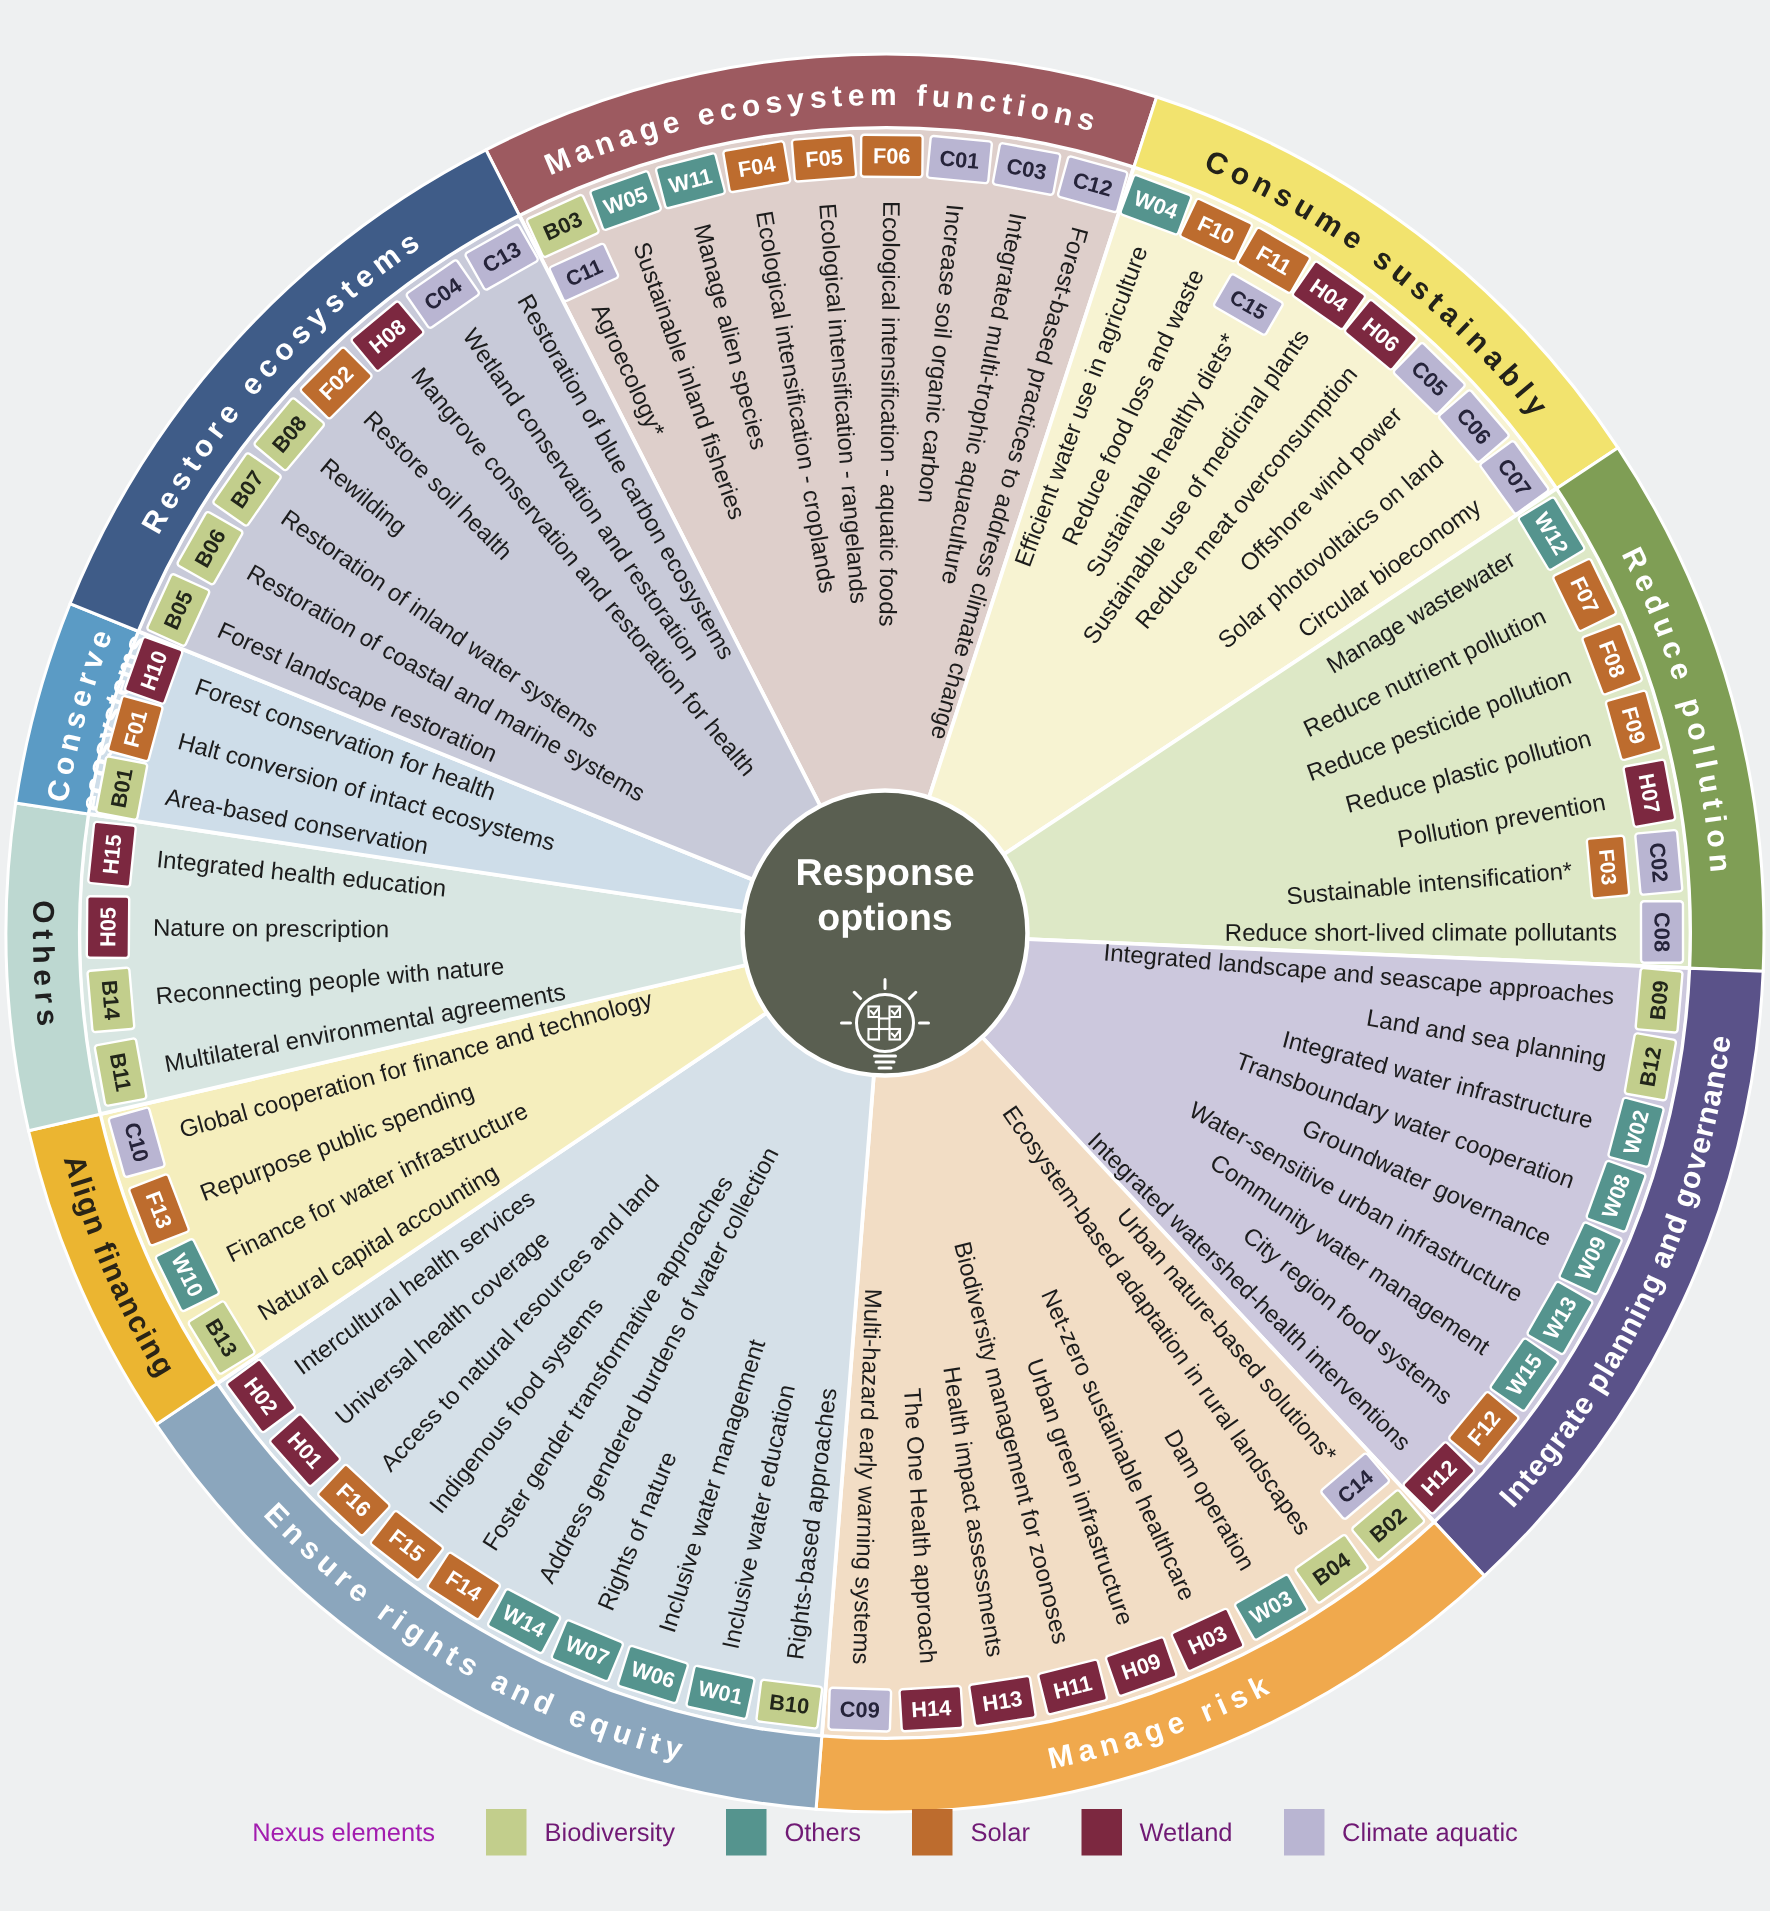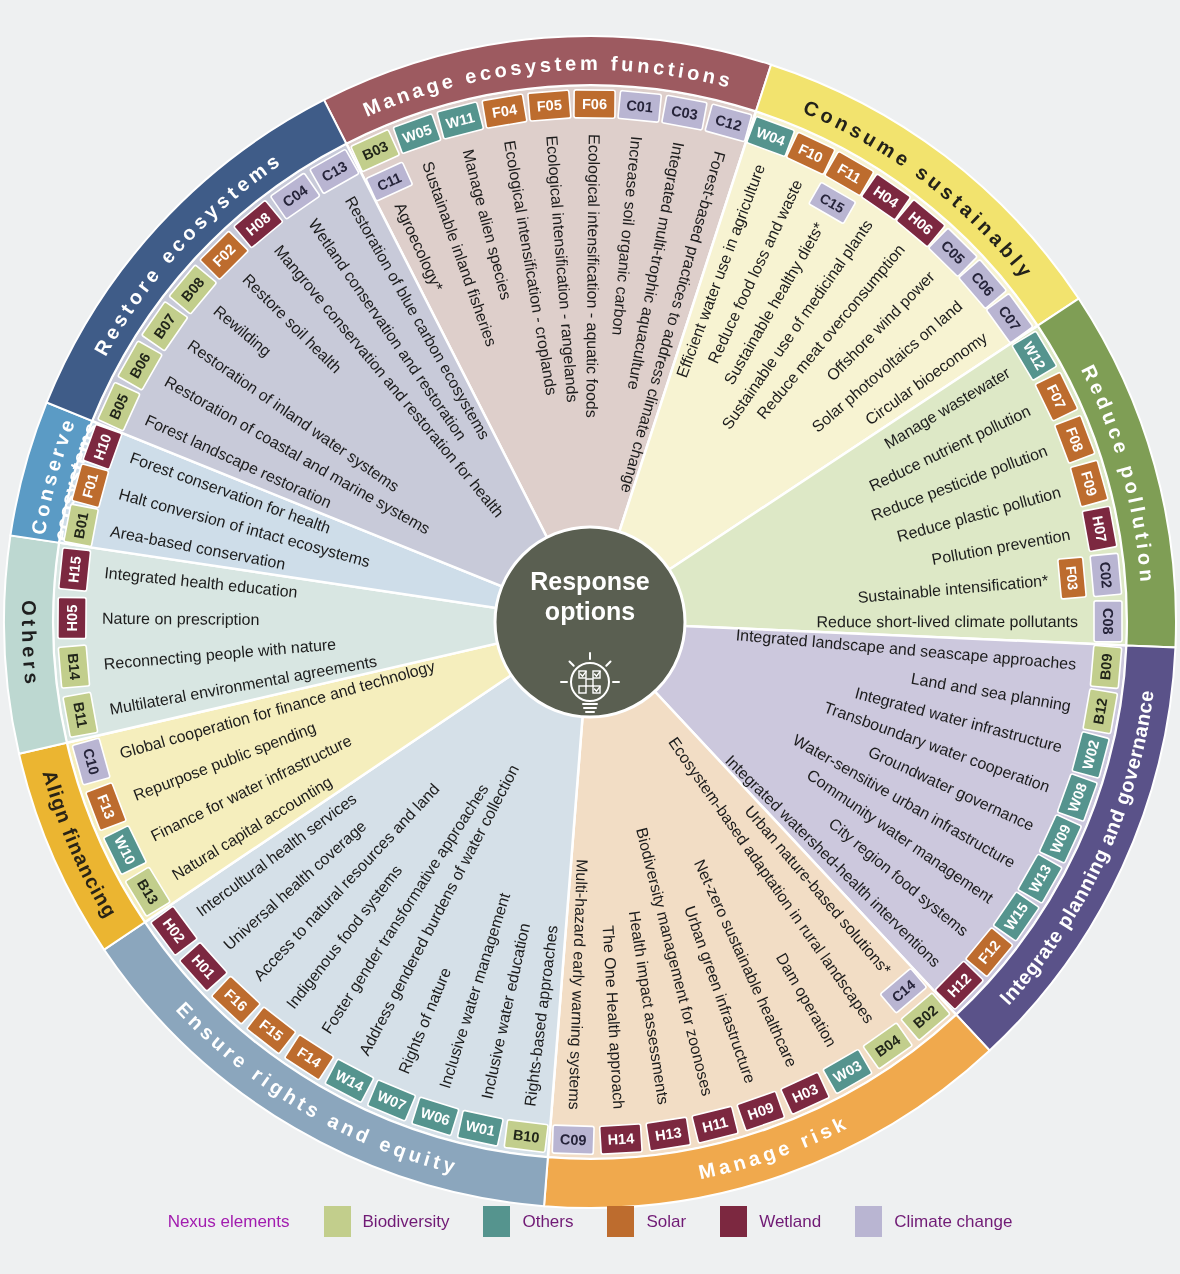--- a/index.html
+++ b/index.html
@@ -472,17 +472,17 @@
         <div class="legend-item">
           <span class="swatch" style="background: rgb(189, 108, 46);"></span>
           <span>Solar</span>
         </div>
         <div class="legend-item">
           <span class="swatch" style="background: rgb(124, 40, 64);"></span>
           <span>Wetland</span>
         </div>
         <div class="legend-item">
           <span class="swatch" style="background: rgb(185, 181, 210);"></span>
-          <span>Climate change</span>
+          <span>Climate aquatic</span>
         </div>
       </div>
   </div>
 </div>
 
 </body></html>

